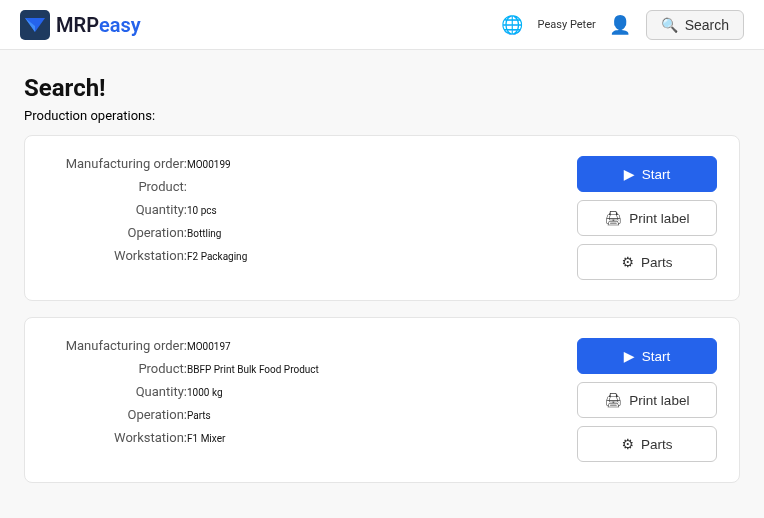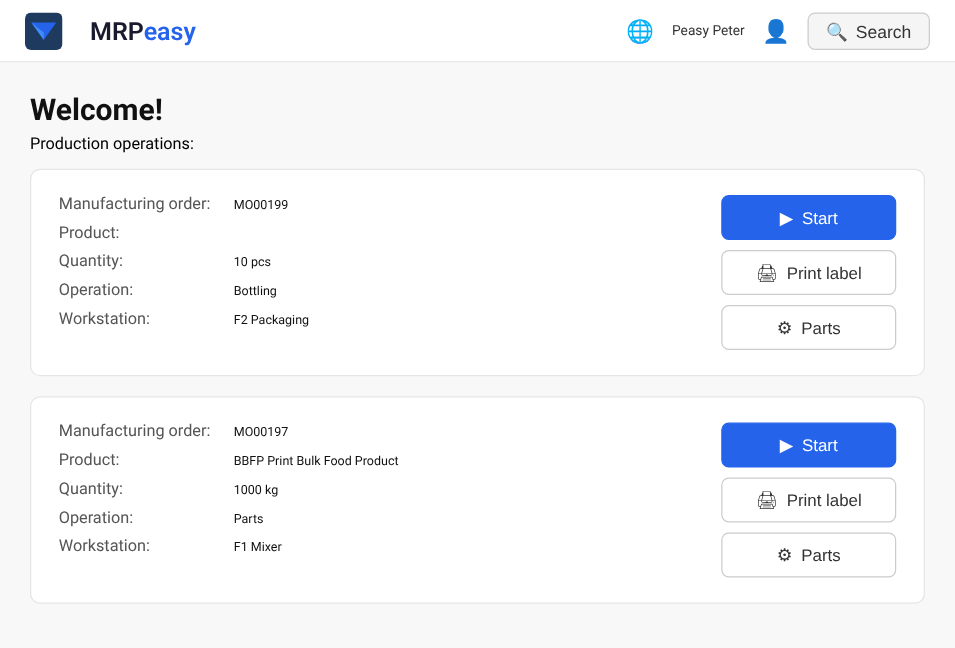--- a/index.html
+++ b/index.html
@@ -18,21 +18,21 @@
       border-bottom: 1px solid #e5e5e5;
       display: flex;
       align-items: center;
       justify-content: space-between;
       padding: 0 20px;
       height: 50px;
     }
     .logo {
       display: flex;
       align-items: center;
-      gap: 22px;
+      gap: 6px;
     }
     .logo-icon {
       width: 30px;
       height: 30px;
     }
     .logo-text {
       font-size: 20px;
       font-weight: 600;
       color: #1a1a2e;
     }
@@ -103,20 +103,21 @@
     .card-row {
       display: flex;
       margin-bottom: 8px;
       align-items: baseline;
     }
     .card-row:last-child { margin-bottom: 0; }
     .field-label {
       color: #555;
       font-size: 13px;
       min-width: 140px;
+      text-align: right;
     }
     .field-value {
       color: #111;
       font-size: 10px;
     }
 
     
     .card-actions {
       display: flex;
       flex-direction: column;
@@ -172,21 +173,21 @@
     <span class="user-name">Peasy Peter</span>
     <span class="user-icon">👤</span>
     <button class="search-btn">
       <span>🔍</span>
       <span>Search</span>
     </button>
   </div>
 </div>
 
 <div class="main">
-  <div class="page-title">Welcome!</div>
+  <div class="page-title">Search!</div>
   <div class="section-label">Production operations:</div>
 
   <div id="cards-container">
       <div class="card">
         <div class="card-fields">
           <div class="card-row">
             <span class="field-label">Manufacturing order:</span>
             <span class="field-value">MO00199</span>
           </div>
           <div class="card-row">

